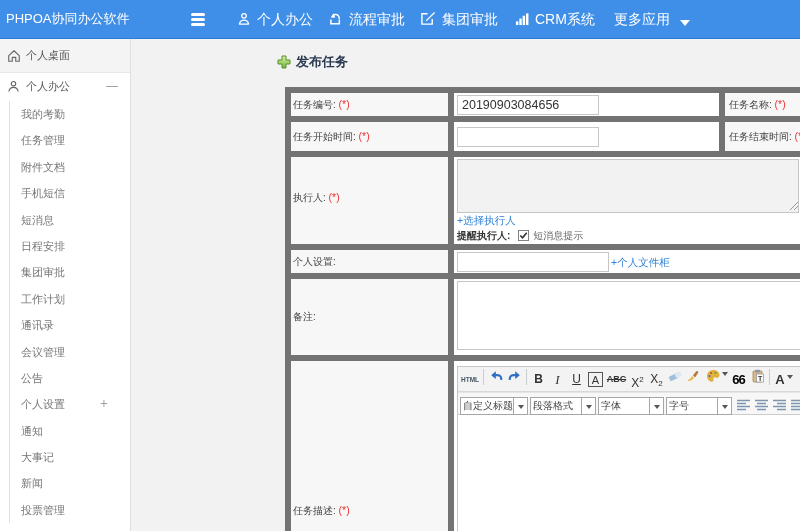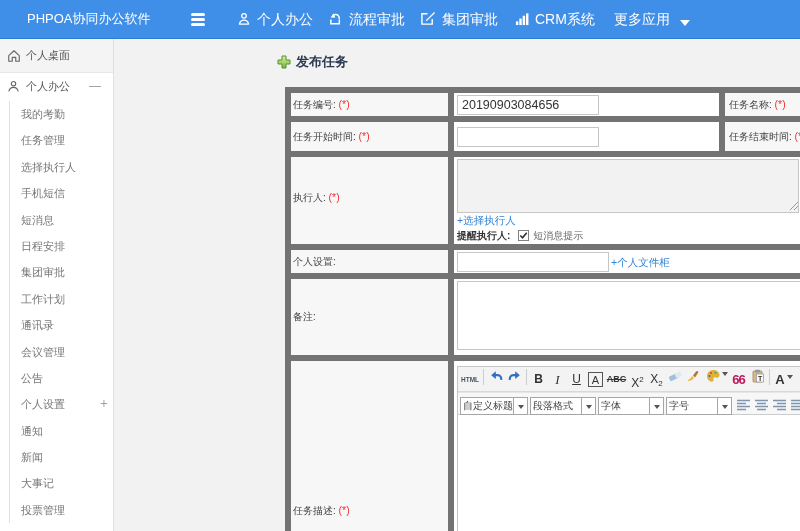--- a/index.html
+++ b/index.html
@@ -1,28 +1,28 @@
 <!DOCTYPE html>
 <html><head>
 <meta charset="utf-8">
 <style>
 * { margin:0; padding:0; box-sizing:border-box; }
 html,body { width:800px; height:531px; overflow:hidden; font-family:"Liberation Sans",sans-serif; }
 body { position:relative; background:#f2f2f2; }
 
 
 .header { position:absolute; left:0; top:0; width:800px; height:39px; background:#3f8ee8; border-bottom:1px solid #2c7cd2; }
-.logo { position:absolute; left:6px; top:0; line-height:38px; color:#fff; font-size:13px;margin-left:21px; }
+.logo { position:absolute; left:6px; top:0; line-height:38px; color:#fff; font-size:13px; }
 .burger { position:absolute; left:191px; top:13px; width:14px; }
 .burger i { display:block; height:3px; background:#fff; border-radius:2px; margin-bottom:2px; }
 .navitem { position:absolute; top:0; height:39px; line-height:38px; color:#fff; font-size:14px; white-space:nowrap; }
 .navitem svg { vertical-align:-2px; margin-right:6px; }
 
 
-.sidebar { position:absolute; left:0; top:39px; width:114px; height:492px; background:#fff; border-right:1px solid #e0e0e0; }
+.sidebar { position:absolute; left:0; top:39px; width:131px; height:492px; background:#fff; border-right:1px solid #e0e0e0; }
 .side-item { position:relative; height:28px; line-height:27px; font-size:11px; color:#555; padding-left:26px; }
 .side-item.first { height:34px; line-height:33px; background:#f4f4f4; border-bottom:1px solid #e8e8e8; }
 .side-item svg { position:absolute; left:7px; top:50%; margin-top:-7px; }
 .side-item .minus { position:absolute; right:12px; top:0; color:#999; font-size:12px; }
 .submenu { list-style:none; position:relative; margin-left:9px; border-left:1px solid #e0e0e0; }
 .submenu li { height:26.4px; line-height:26.4px; font-size:11px; color:#777; padding-left:11px; position:relative;font-family:Liberation Serif, serif; }
 .submenu .plus { position:absolute; left:90px; top:0; color:#888; font-size:14px; }
 
 
 .title { position:absolute; left:277px; top:53px; height:20px; font-size:13px; font-weight:bold; color:#2a3a50; }
@@ -102,33 +102,33 @@
         <path d="M2 7.5 L8 2 L14 7.5 V14 H10 V9.5 H6 V14 H2 Z" fill="none" stroke="#666" stroke-width="1.3" stroke-linejoin="round"></path>
       </svg>个人桌面</div>
   <div class="side-item">
     <svg width="13" height="13" viewBox="0 0 16 16">
         <circle cx="8" cy="4.6" r="2.7" fill="none" stroke="#666" stroke-width="1.4"></circle>
         <path d="M2.3 14.2 C2.8 10.6 5 9 8 9 s5.2 1.6 5.7 5.2" fill="none" stroke="#666" stroke-width="1.4"></path>
       </svg>个人办公<span class="minus">—</span></div>
   <ul class="submenu">
     <li>我的考勤</li>
     <li>任务管理</li>
-    <li>选择执行人</li>
+    <li>附件文档</li>
     <li>手机短信</li>
     <li>短消息</li>
     <li>日程安排</li>
     <li>集团审批</li>
     <li>工作计划</li>
     <li>通讯录</li>
     <li>会议管理</li>
     <li>公告</li>
     <li>个人设置<span class="plus">+</span></li>
     <li>通知</li>
+    <li>大事记</li>
     <li>新闻</li>
-    <li>大事记</li>
     <li>投票管理</li>
   </ul>
 </div>
 
 <div class="title">
   <svg width="14" height="14" viewBox="0 0 14 14">
       <defs>
         <linearGradient id="gp" x1="0" y1="0" x2="0" y2="1">
           <stop offset="0" stop-color="#d9f2a1"></stop>
           <stop offset="1" stop-color="#74b63e"></stop>
@@ -197,21 +197,21 @@
                   <rect x="1" y="6" width="9" height="5" rx="1" transform="rotate(-25 5 8)" fill="#9fc0dc"></rect>
                   <rect x="7" y="3.2" width="6" height="5" rx="1" transform="rotate(-25 10 5.5)" fill="#dfe8ef"></rect>
                 </svg></span><span class="tbtn"><svg width="15" height="14" viewBox="0 0 15 14">
                   <path d="M1 11 C3 10 4 9 5 7 L7 9 C6 10.5 4 12 1 12 Z" fill="#e8b84b"></path>
                   <path d="M6 6.5 L9 2.5 C10 1.2 12 2.5 11 4 L8 8.5 Z" fill="#b8743a"></path>
                 </svg></span><span class="tbtn" style="width:25px"><svg width="15" height="14" viewBox="0 0 15 14">
                   <path d="M7.5 1 C11 1 14 3.5 13.5 6.5 C13 9 11 9 9.5 8.5 C8 8 7 9 7.5 10.5 C8 12.5 6 13 4.5 12.5 C2 11.5 1 9.5 1 7 C1 3.5 4 1 7.5 1 Z" fill="#e0b23c"></path>
                   <circle cx="5" cy="4" r="1.1" fill="#d44"></circle>
                   <circle cx="9.5" cy="3.8" r="1.1" fill="#4a6"></circle>
                   <circle cx="3.5" cy="7" r="1.1" fill="#46c"></circle>
-                </svg><i style="display:inline-block;border:3px solid transparent;border-top:4px solid #555;vertical-align:4px;margin-left:1px"></i></span><span class="tbtn" style="color:#be185d;font-weight:bold;font-size:13px;letter-spacing:-1px;text-align:center;">66</span><span class="tbtn"><svg width="14" height="14" viewBox="0 0 14 14">
+                </svg><i style="display:inline-block;border:3px solid transparent;border-top:4px solid #555;vertical-align:4px;margin-left:1px"></i></span><span class="tbtn" style="color:#000000;font-weight:bold;font-size:13px;letter-spacing:-1px;text-align:center;">66</span><span class="tbtn"><svg width="14" height="14" viewBox="0 0 14 14">
                   <rect x="2" y="2" width="9" height="11" rx="1" fill="#d9b98a" stroke="#a8854e" stroke-width="0.8"></rect>
                   <rect x="4" y="0.8" width="5" height="2.6" rx="0.8" fill="#8a98a8"></rect>
                   <rect x="5.5" y="5" width="7" height="8" fill="#fff" stroke="#999" stroke-width="0.8"></rect>
                   <text x="7" y="11.5" font-size="7" font-weight="bold" fill="#333" font-family="Liberation Sans">T</text>
                 </svg></span><span class="tsep"></span><span class="tbtn" style="width:24px;font-weight:bold;font-size:13px;">A<i style="display:inline-block;border:3px solid transparent;border-top:4px solid #555;vertical-align:2px;margin-left:2px"></i></span>
         </div>
         <div class="tbar tbar2">
           <span class="tsel"><span class="lab" style="width:52px">自定义标题</span><span class="dd"></span></span><span class="tsel"><span class="lab" style="width:50px">段落格式</span><span class="dd"></span></span><span class="tsel"><span class="lab" style="width:50px">字体</span><span class="dd"></span></span><span class="tsel"><span class="lab" style="width:50px">字号</span><span class="dd"></span></span><span class="alico" style="margin-left:4px"><svg width="13" height="13" viewBox="0 0 13 13">
                   <path d="M0 1.5 h13 M0 4.5 h9 M0 7.5 h13 M0 10.5 h9" stroke="#7d96ad" stroke-width="1.6"></path>
                 </svg></span><span class="alico"><svg width="13" height="13" viewBox="0 0 13 13">

